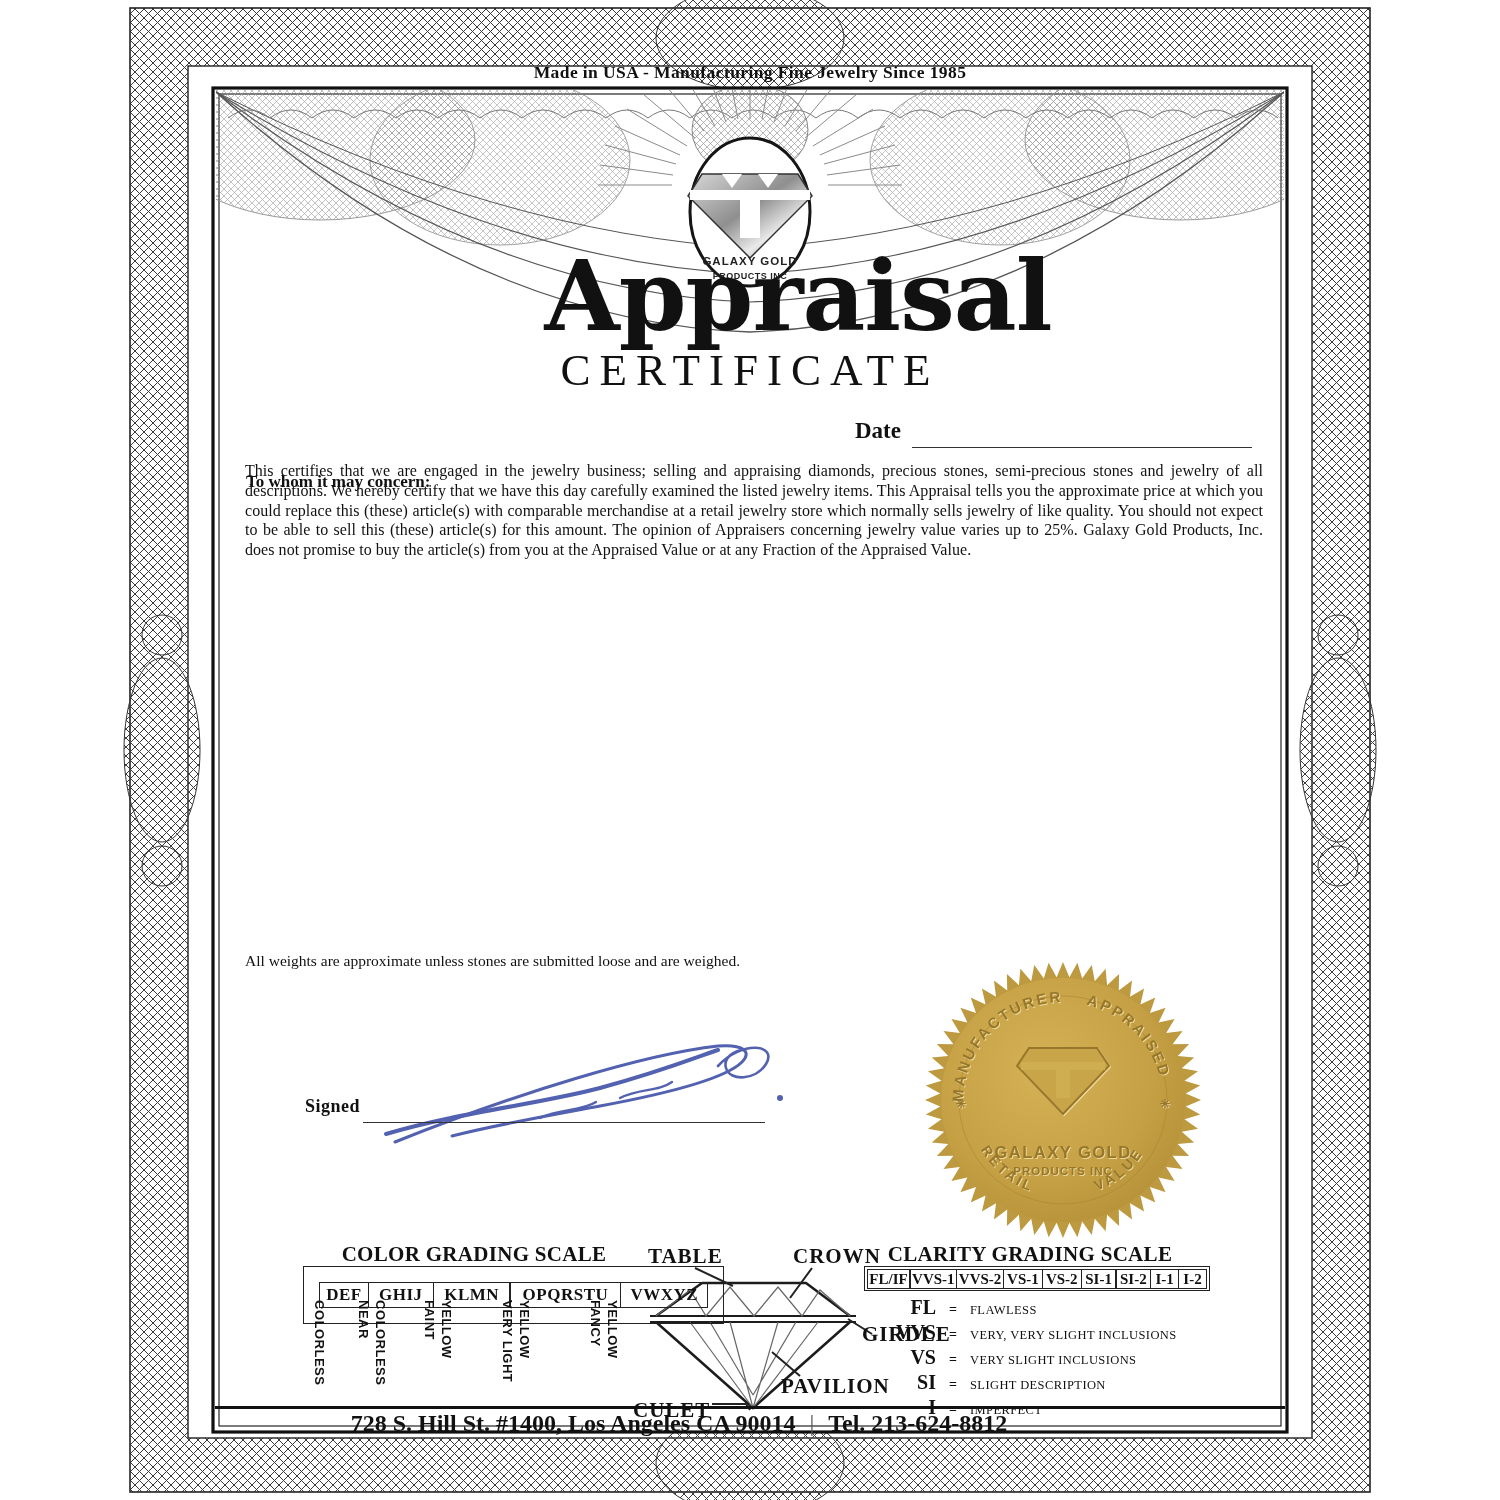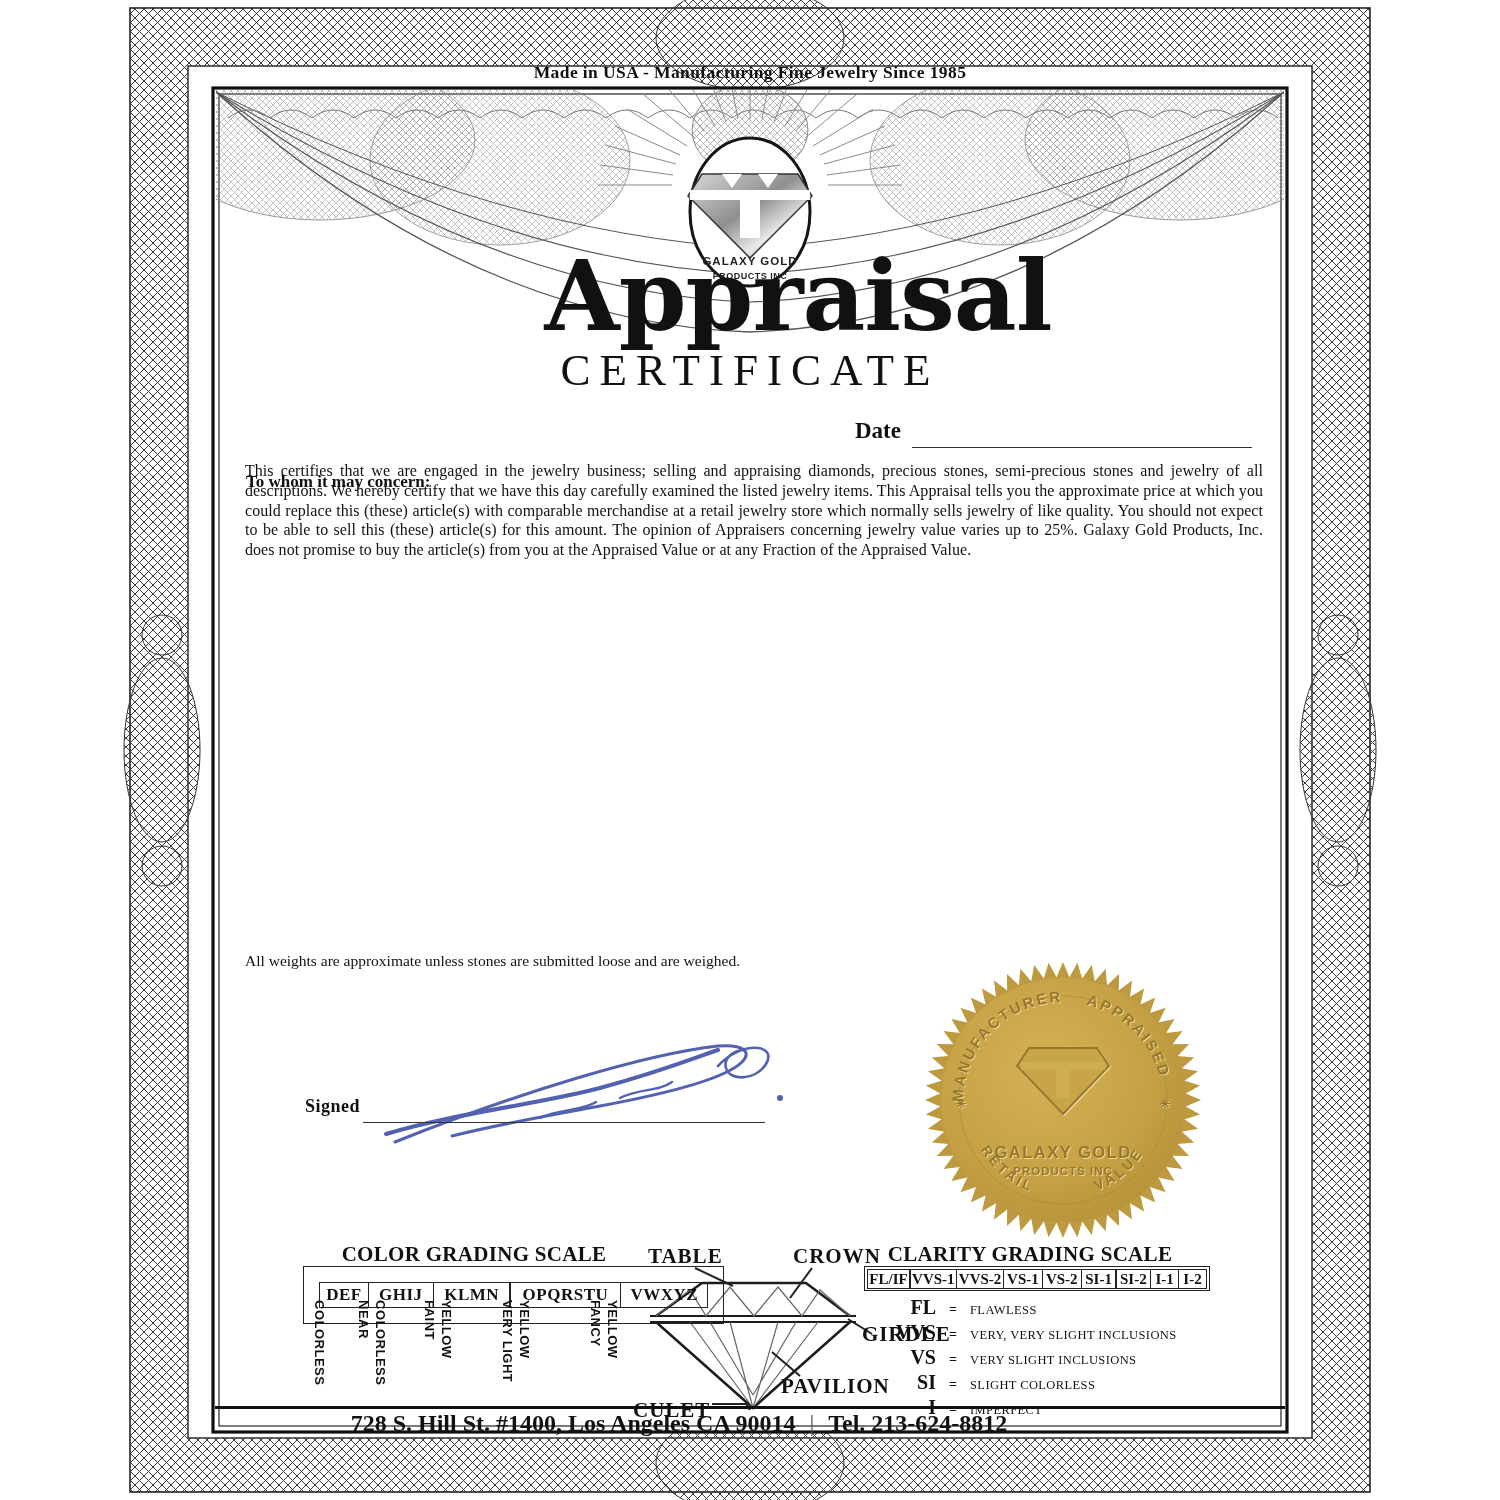--- a/index.html
+++ b/index.html
@@ -280,21 +280,21 @@
       <span class="cls-meaning">VERY, VERY SLIGHT INCLUSIONS</span>
     </div>
     <div class="cls-def-row">
       <span class="cls-term">VS</span>
       <span class="cls-eq">=</span>
       <span class="cls-meaning">VERY SLIGHT INCLUSIONS</span>
     </div>
     <div class="cls-def-row">
       <span class="cls-term">SI</span>
       <span class="cls-eq">=</span>
-      <span class="cls-meaning">SLIGHT COLORLESS</span>
+      <span class="cls-meaning">SLIGHT DESCRIPTION</span>
     </div>
     <div class="cls-def-row">
       <span class="cls-term">I</span>
       <span class="cls-eq">=</span>
       <span class="cls-meaning">IMPERFECT</span>
     </div>
   </div>
 
   <div class="abs footer-rule"></div>
   <div class="abs footer-text">

